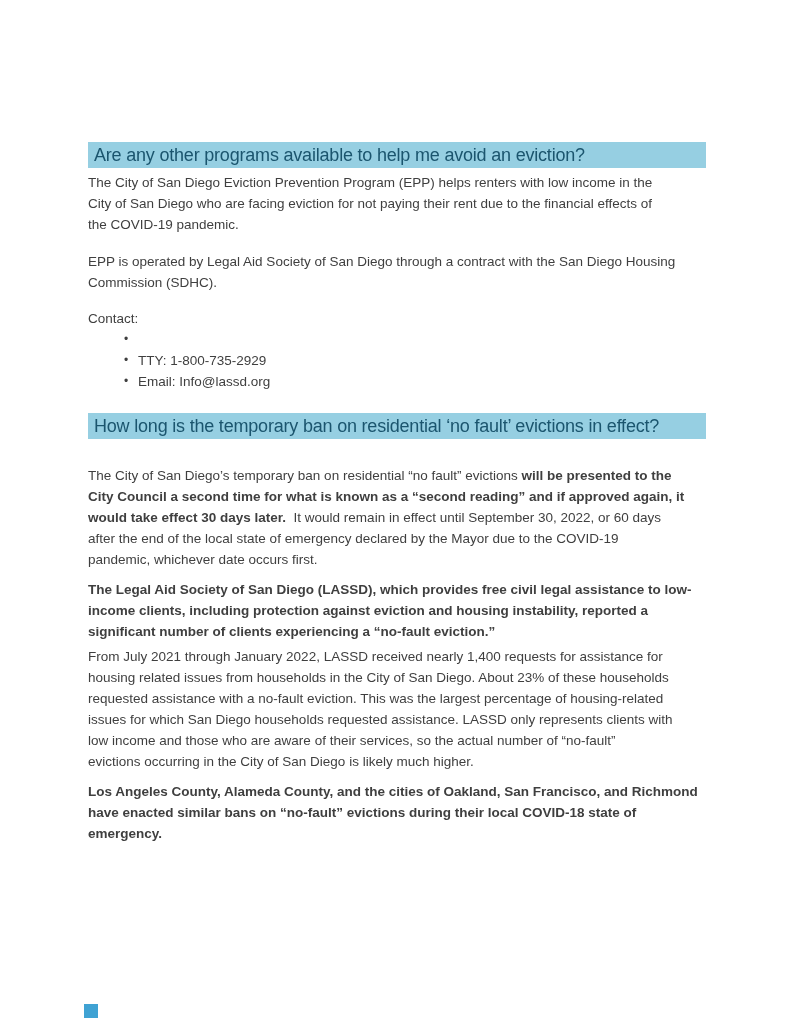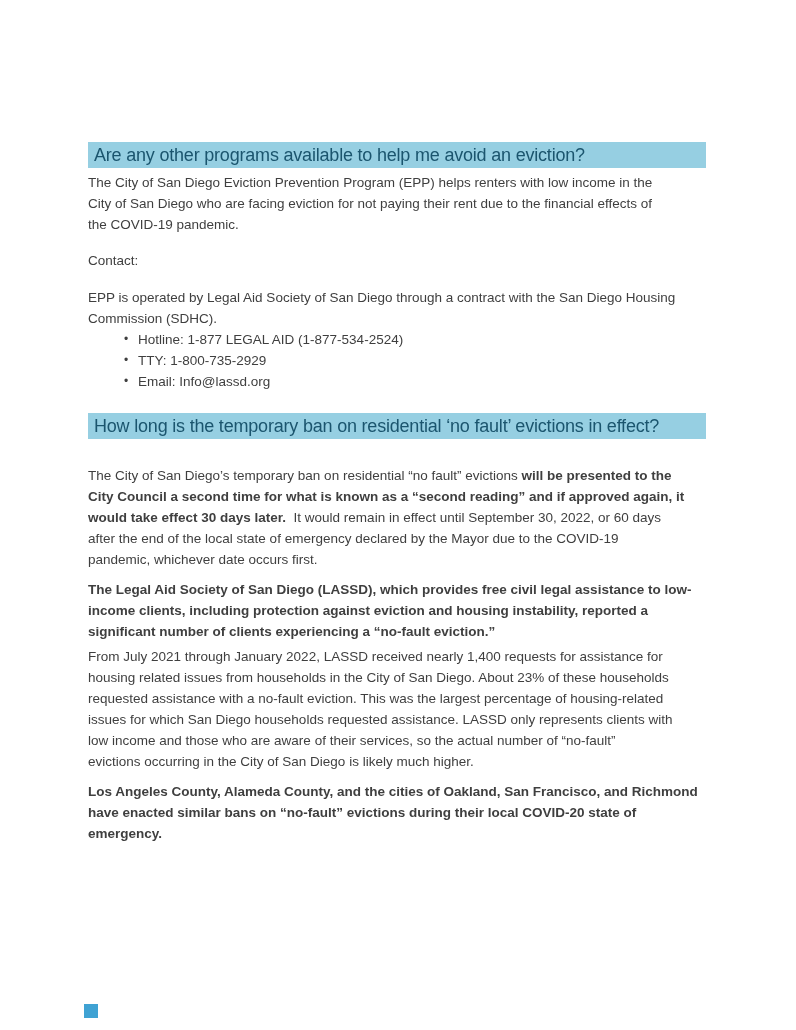--- a/index.html
+++ b/index.html
@@ -75,27 +75,26 @@
 </head>
 <body>
 
 <div class="page">
   <div class="content">
 
     <h2 class="sec-head">Are any other programs available to help me avoid an eviction?</h2>
     <p class="body mt11">The City of San Diego Eviction Prevention Program (EPP) helps renters with low income in the
 City of San Diego who are facing eviction for not paying their rent due to the financial effects of
 the COVID-19 pandemic.</p>
-    <p class="body mt15">Contact:</p>
     <p class="body mt16">EPP is operated by Legal Aid Society of San Diego through a contract with the San Diego Housing
 Commission (SDHC).</p>
+    <p class="body mt15">Contact:</p>
     <ul class="bullets">
       <li>
           <span class="dot">•</span>
-          <span>Hotline: 1-877 LEGAL AID (1-877-534-2524)</span>
         </li>
       <li>
           <span class="dot">•</span>
           <span>TTY: 1-800-735-2929</span>
         </li>
       <li>
           <span class="dot">•</span>
           <span>Email: Info@lassd.org</span>
         </li>
     </ul>
@@ -111,19 +110,19 @@
 income clients, including protection against eviction and housing instability, reported a
 significant number of clients experiencing a “no-fault eviction.”</p>
     <p class="body mt11">From July 2021 through January 2022, LASSD received nearly 1,400 requests for assistance for
 housing related issues from households in the City of San Diego. About 23% of these households
 requested assistance with a no-fault eviction. This was the largest percentage of housing-related
 issues for which San Diego households requested assistance. LASSD only represents clients with
 low income and those who are aware of their services, so the actual number of “no-fault”
 evictions occurring in the City of San Diego is likely much higher.</p>
 
     <p class="body mt9">Los Angeles County, Alameda County, and the cities of Oakland, San Francisco, and Richmond
-have enacted similar bans on “no-fault” evictions during their local COVID-20 state of
+have enacted similar bans on “no-fault” evictions during their local COVID-18 state of
 emergency.</p>
 
   </div>
 
   <div class="corner-mark"></div>
 </div>
 
 </body></html>

